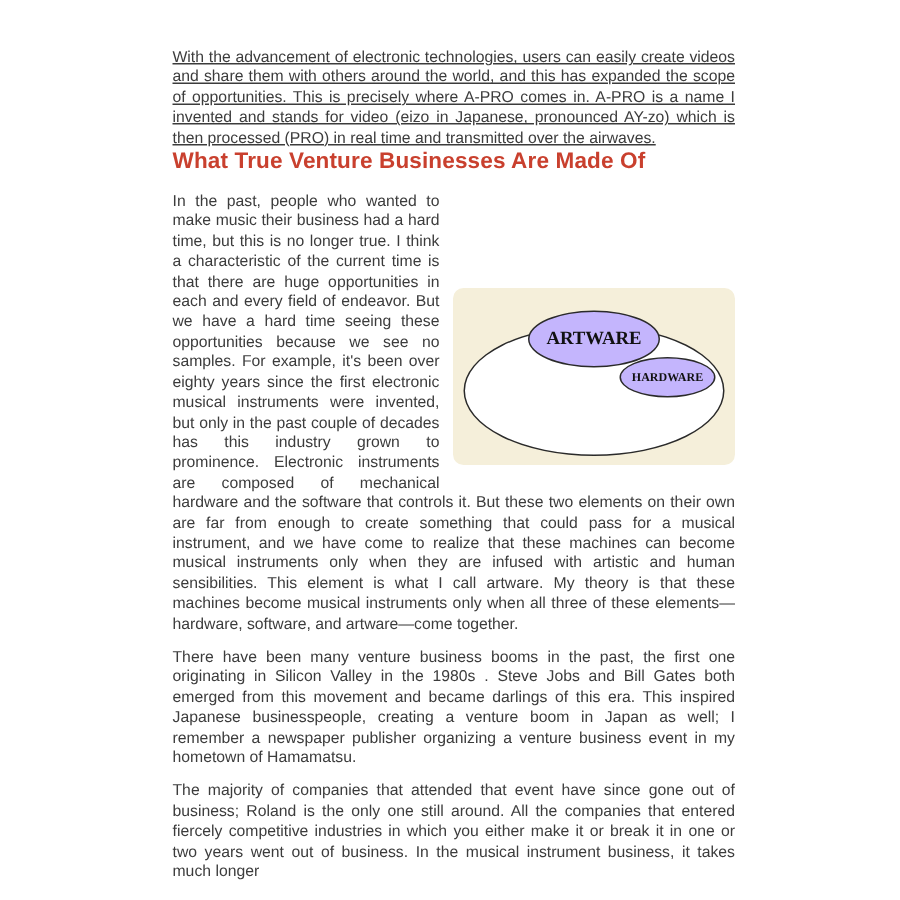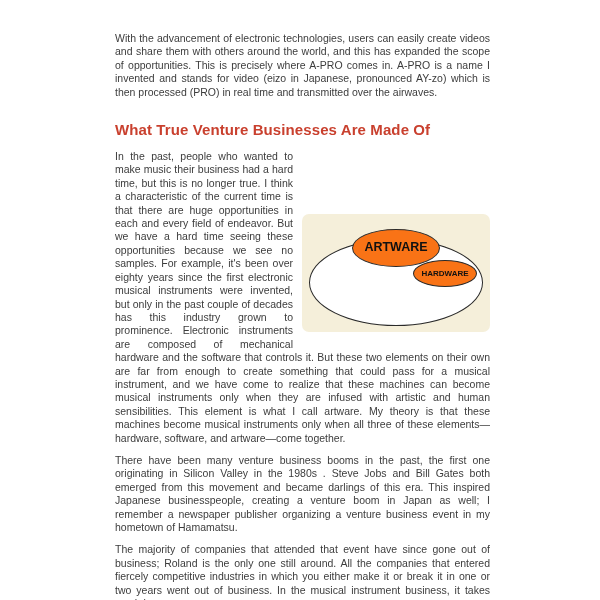--- a/index.html
+++ b/index.html
@@ -26,23 +26,22 @@
 
   
   .bodytext {
     font-size:10.5px;
     line-height:13.4px;
     text-align:justify;
     color:#3c3c3c;
     hyphens:auto;
     -webkit-hyphens:auto;
   }
-  .intro { margin-top:16px; }
+  .intro { margin-top:16px;text-decoration:underline; }
   .section-heading {
-    margin-top:22px;
     margin-bottom:12px;
     font-size:15px;
     font-weight:bold;
     color:#c9402e;
     letter-spacing:0.1px;
   }
   p.para { margin-bottom:9px; }
 
   
   .figure {
@@ -55,25 +54,25 @@
   }
   .big-ellipse {
     position:absolute;
     left:7px; right:7px; top:25px; bottom:6px;
     background:#ffffff;
     border:1.5px solid #2a2a2a;
     border-radius:50%;
   }
   .oval {
     position:absolute;
-    background:#f97316;
+    background:#c4b5fd;
     border:1.5px solid #2a2a2a;
     border-radius:50%;
     display:flex; align-items:center; justify-content:center;
-    font-weight:bold; color:#111;
+    font-weight:bold; color:#111;font-family:Liberation Serif, serif;
   }
   .oval-artware {
     width:88px; height:38px;
     left:50%; transform:translateX(-50%);
     top:15px;
     font-size:12.5px;
     z-index:2;
   }
   .oval-software {
     width:64px; height:27px;

